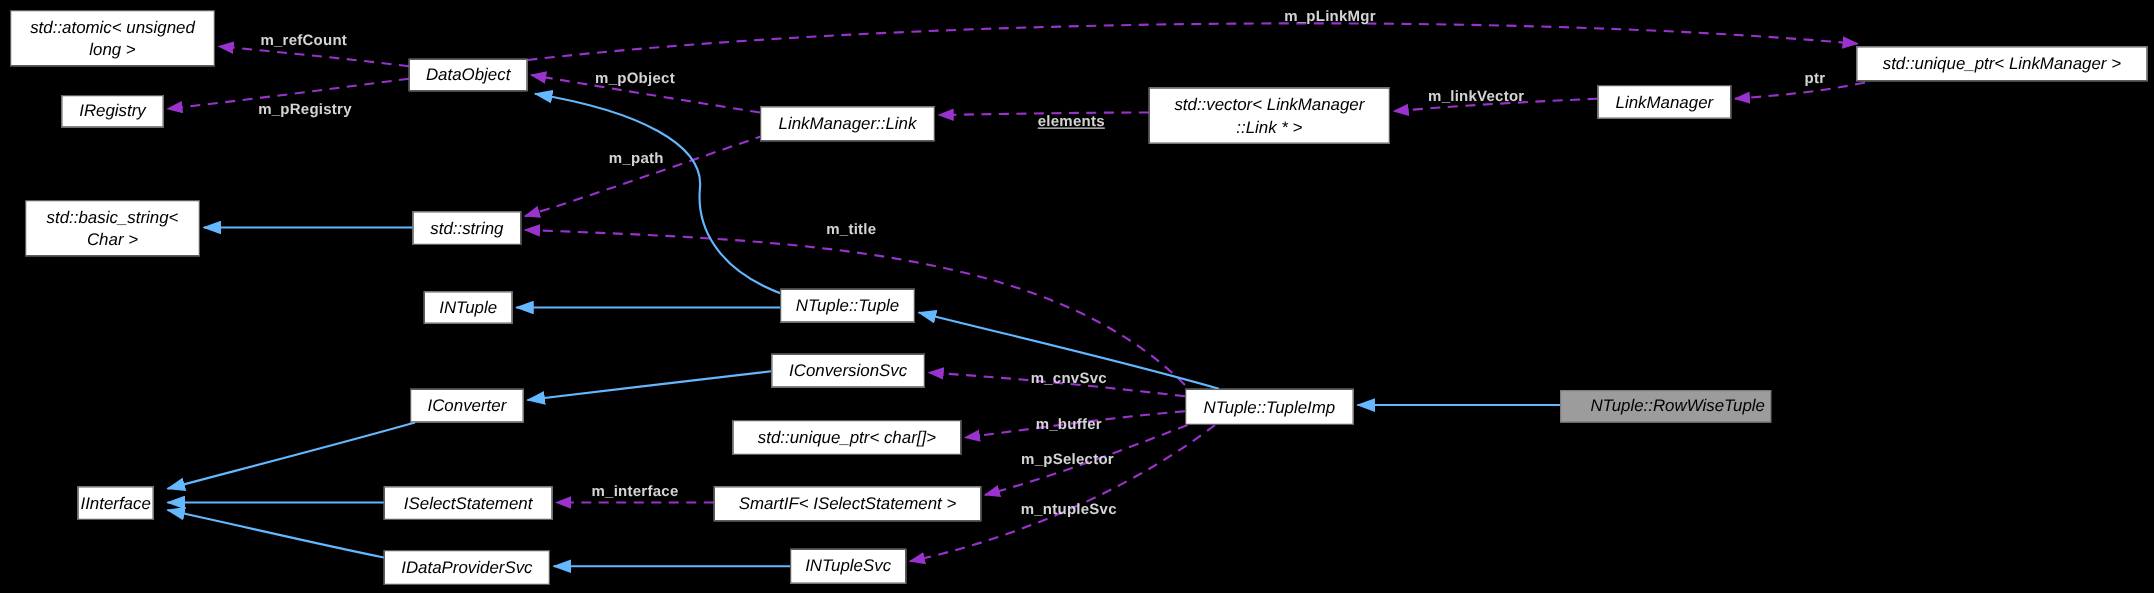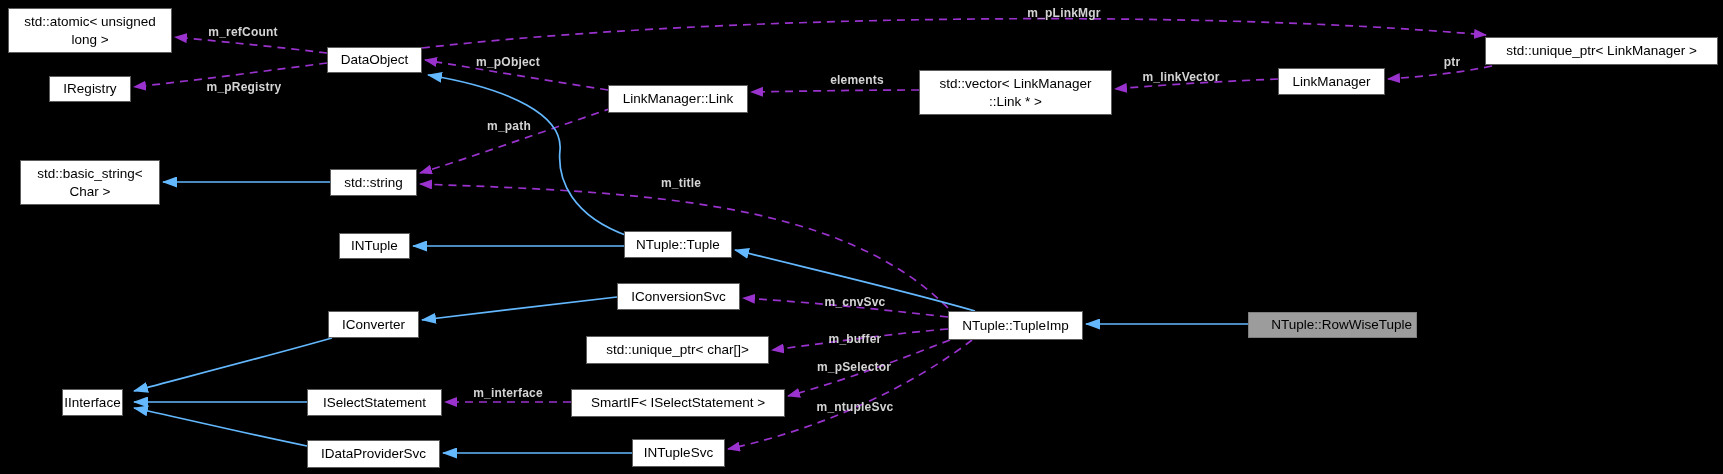--- a/index.html
+++ b/index.html
@@ -40,20 +40,21 @@
     border: 1.5px solid var(--node-border, #5d5d5d);
     color: var(--node-text, #000);
     display: flex;
     flex-direction: column;
     align-items: center;
     justify-content: center;
     font-size: 13.5px;
     line-height: 1.28;
     white-space: nowrap;
     text-align: center;
+    font-style: italic;
   }
   .node.highlight {
     background: var(--hl-fill, #9c9c9c);
     border-color: var(--hl-border, #7e7e7e);
     align-items: flex-end;
   }
   .node-line {
     padding: 0 4px;
   }
   .edge-label {
@@ -103,21 +104,21 @@
       <path d="M 307 446 C 248 434 190 420 134 408" class="edge inheritance" marker-end="url(#arrow-inherit)"></path>
       <path d="M 632 453 L 443 453" class="edge inheritance" marker-end="url(#arrow-inherit)"></path>
       <path d="M 975 311 C 898 289 815 270 735 250" class="edge inheritance" marker-end="url(#arrow-inherit)"></path>
       <path d="M 1248 324 L 1086 324" class="edge inheritance" marker-end="url(#arrow-inherit)"></path>
     </svg>
 
 <div class="edge-label" style="left: 243px; top: 32px;">m_refCount</div>
     <div class="edge-label" style="left: 244px; top: 63px; margin-top: 24px;">m_pRegistry</div>
     <div class="edge-label" style="left: 508px; top: 62px;">m_pObject</div>
     <div class="edge-label" style="left: 1064px; top: 13px;">m_pLinkMgr</div>
-    <div class="edge-label" style="left: 857px; top: 80px;">elements</div>
+    <div class="edge-label" style="left: 857px; top: 97px; text-decoration: underline;">elements</div>
     <div class="edge-label" style="left: 1181px; top: 77px;">m_linkVector</div>
     <div class="edge-label" style="left: 1452px; top: 62px;">ptr</div>
     <div class="edge-label" style="left: 509px; top: 126px;">m_path</div>
     <div class="edge-label" style="left: 681px; top: 183px;">m_title</div>
     <div class="edge-label" style="left: 855px; top: 302px;">m_cnvSvc</div>
     <div class="edge-label" style="left: 855px; top: 339px;">m_buffer</div>
     <div class="edge-label" style="left: 854px; top: 367px;">m_pSelector</div>
     <div class="edge-label" style="left: 855px; top: 407px;">m_ntupleSvc</div>
     <div class="edge-label" style="left: 508px; top: 393px;">m_interface</div>
     <div class="node" style="left: 8px; top: 8px; width: 164px; height: 45px;">

